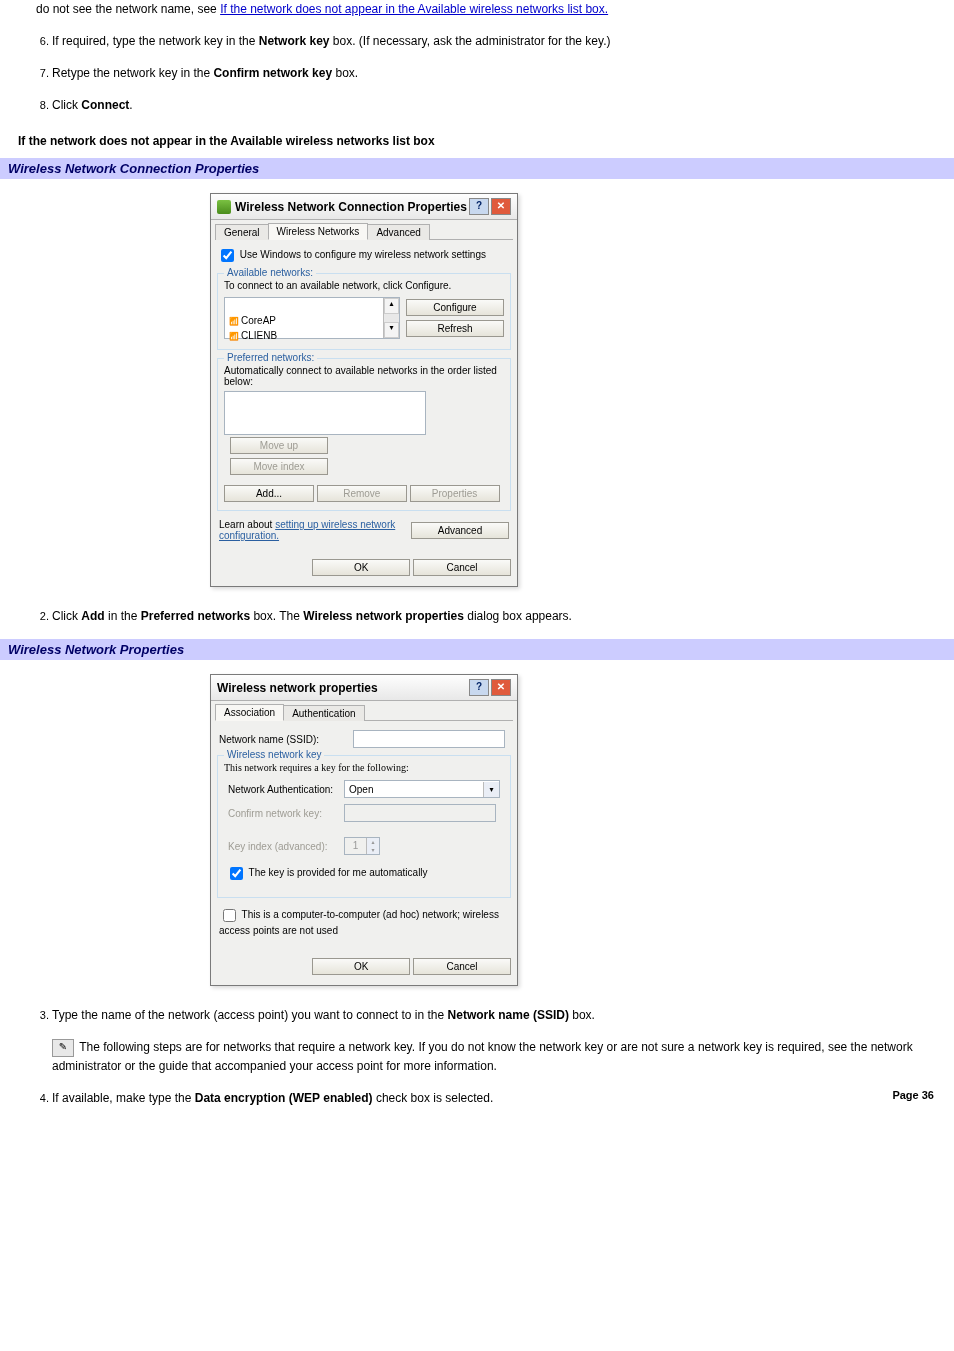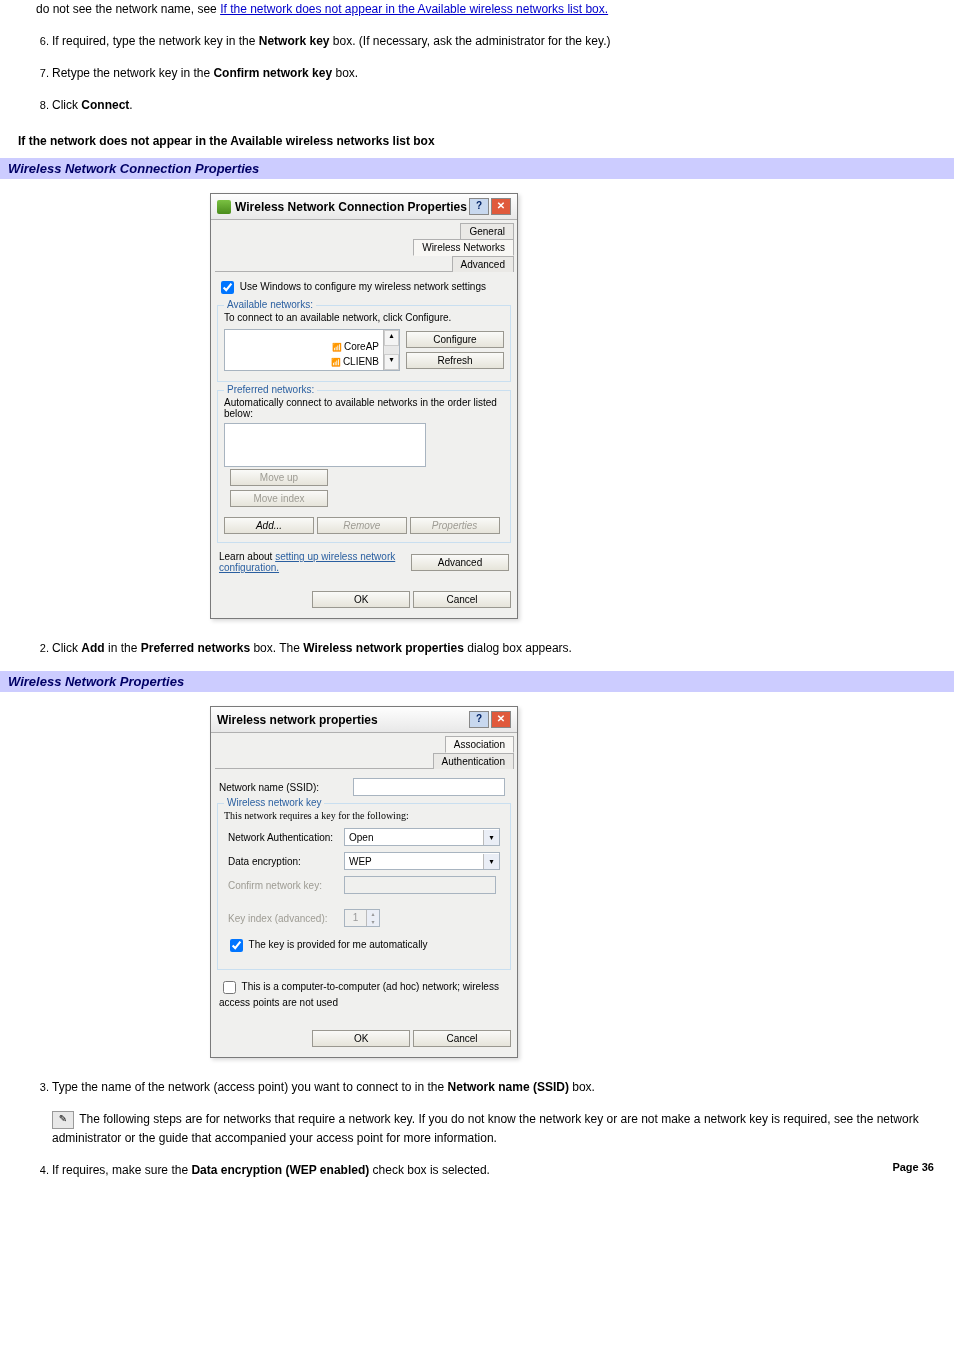--- a/index.html
+++ b/index.html
@@ -89,21 +89,20 @@
   .win-tb-help { background: #c8d8ef; color:#002266; font-weight:bold;}
   .win-tb-close { background: #e05a3c; color:#fff; font-weight:bold;}
   .win-body {
     padding: 2px 4px 6px 4px;
   }
   .tabstrip {
     display: flex;
     align-items: flex-end;
     border-bottom: 1px solid #b0b0b0;
     margin-bottom: 6px;
-    flex-direction: column;
   }
   .tab {
     border: 1px solid #b0b0b0;
     border-bottom: none;
     padding: 2px 8px;
     font-size: 10px;
     background: #eae9e6;
     margin-right: -1px;
     position: relative;
     top: 1px;
@@ -134,23 +133,22 @@
   }
   .listbox {
     border: 1px solid #a8b4c0;
     background: #fff;
     height: 40px;
     margin-top: 6px;
     display: flex;
   }
   .listbox-inner {
     flex: 1;
-    padding: 10px 4px;
-    font-size: 10px;
-    text-align: right;
+    padding: 16px 4px;
+    font-size: 10px;
   }
   .listbox .li-row { line-height: 14px; }
   .listbox .li-row::before {
     content: "📶";
     font-size: 8px;
     margin-right: 2px;
     color: #2a5fa0;
   }
   .listbox .scroll {
     width: 15px;
@@ -338,21 +336,21 @@
     <div class="fieldset">
       <span class="legend">Preferred networks:</span>
       <div style="margin-bottom:4px;">Automatically connect to available networks in the order listed below:</div>
       <div>
         <div class="pref-listbox"></div>
         <div class="pref-btns">
           <span class="btn disabled">Move up</span>
           <span class="btn disabled">Move index</span>
         </div>
       </div>
-      <div style="margin-top:6px;font-style:italic;">
+      <div style="margin-top:6px;">
         <span class="btn" style="width:56px;">Add...</span>
         <span class="btn disabled" style="width:56px;">Remove</span>
         <span class="btn disabled" style="width:56px;">Properties</span>
       </div>
     </div>
     <div class="bottom-row" style="display:flex; align-items:flex-end;">
       <div style="flex:1; font-size:10px;">
         <span>Learn about </span><a href="#" class="link-sm">setting up wireless network configuration.</a>
       </div>
       <span class="btn">Advanced</span>
@@ -401,29 +399,20 @@
     <div class="fieldset">
       <span class="legend">Wireless network key</span>
       <div style="margin-bottom:4px;font-family:Liberation Serif, serif;">This network requires a key for the following:</div>
       <table class="prop-table">
         <tbody>
               <tr>
           <td class="lab">Network Authentication:</td>
           <td>
                   <div class="combo">
                     <span>Open</span>
-                    <span class="arrow">▾</span>
-                  </div>
-                </td>
-        </tr>
-        <tr>
-          <td class="lab">Data encryption:</td>
-          <td>
-                  <div class="combo">
-                    <span>WEP</span>
                     <span class="arrow">▾</span>
                   </div>
                 </td>
         </tr>
         <tr>
           <td class="lab" style="color:#9e9c94;">Confirm network key:</td>
           <td>
                   <div class="txtfield disabled"></div>
                 </td>
         </tr>
@@ -460,24 +449,24 @@
 
 <div class="content">
 <ol start="3">
   <li>
     <span>Type the name of the network (access point) you want to connect to in the </span><b>Network name (SSID)</b><span> box.</span>
   </li>
 </ol>
 
 <div class="note-para">
   <span class="note-icon">✎</span>
-  <span>The following steps are for networks that require a network key. If you do not know the network key or are not make a network key is required, see the network administrator or the guide that accompanied your access point for more information.</span>
+  <span>The following steps are for networks that require a network key. If you do not know the network key or are not sure a network key is required, see the network administrator or the guide that accompanied your access point for more information.</span>
 </div>
 
 <div class="clearfix">
 <ol start="4" style="float:left; width: 800px;">
   <li>
-    <span>If requires, make sure the </span><b>Data encryption (WEP enabled)</b><span> check box is selected.</span>
+    <span>If available, make type the </span><b>Data encryption (WEP enabled)</b><span> check box is selected.</span>
   </li>
 </ol>
 <span class="page-num">Page 36</span>
 </div>
 </div>
 
 </body></html>

